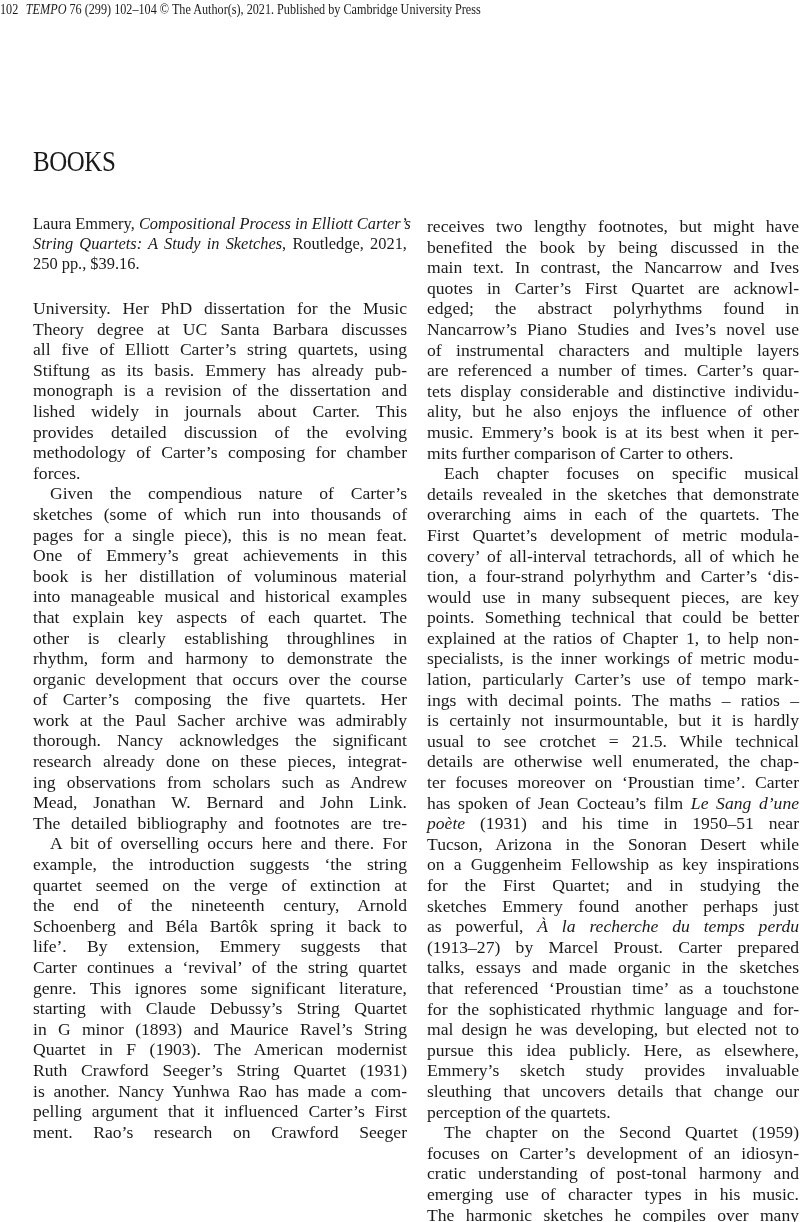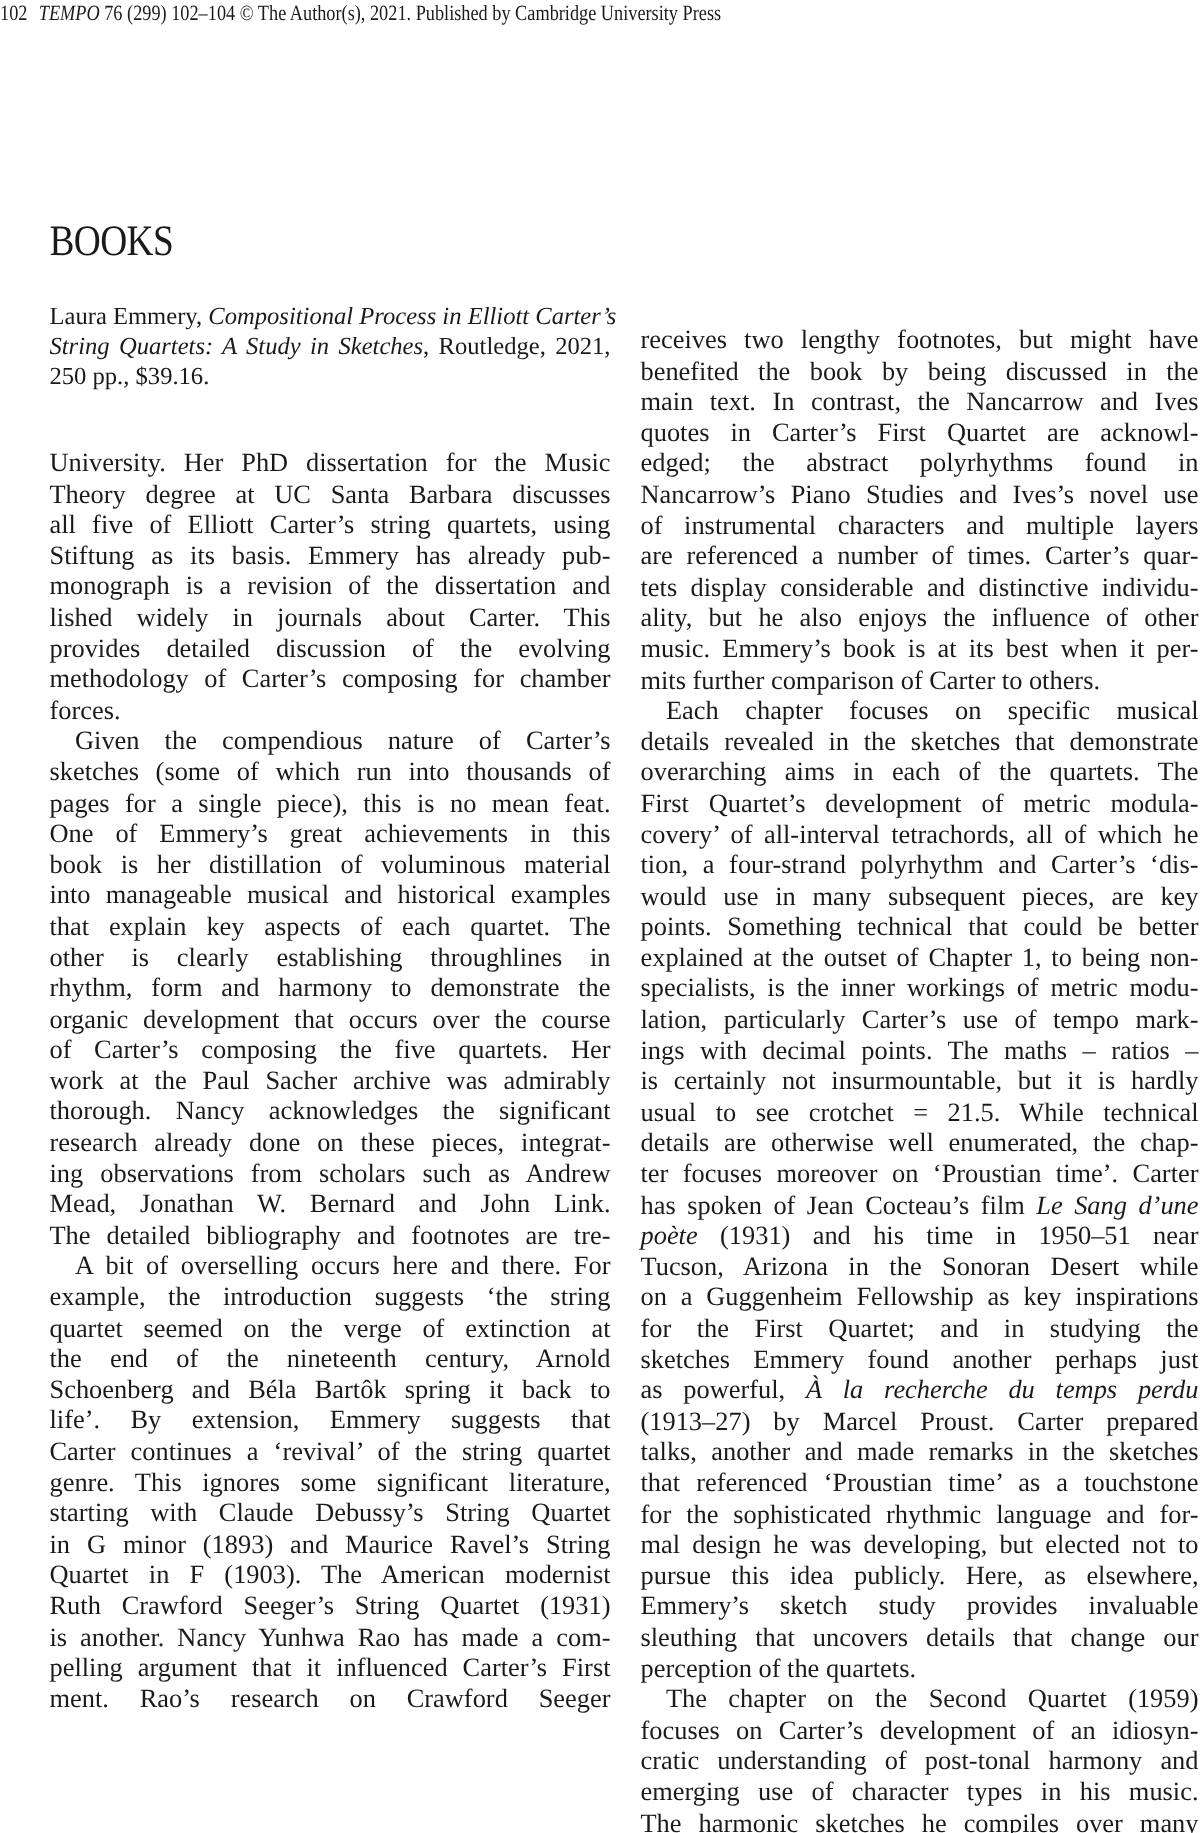--- a/index.html
+++ b/index.html
@@ -23,21 +23,21 @@
   .col { position: absolute; font-size: 17.6px; }
   .col.left { left: 33px; width: 374px; }
   .col.right { left: 427px; width: 372px; top: 216px; }
   .line {
     display: block; height: 20.6px; line-height: 20.6px;
     text-align: justify; text-align-last: justify; white-space: nowrap;
     overflow: visible;
   }
   .line.last { text-align-last: left; }
   .line.indent { padding-left: 17px; }
-  .citation { position: absolute; left: 33px; top: 201px; width: 374px; font-size: 16.4px; }
+  .citation { position: absolute; left: 33px; top: 214px; width: 374px; font-size: 16.4px; }
   .citation .line { height: 20px; line-height: 20px; }
   .body-left { position: absolute; left: 0; top: 84px; width: 374px; }
   i { font-style: italic; }
 </style>
 </head>
 <body>
 
 <div class="running-head">
   <span class="pg">102</span><i>TEMPO</i> <span>76 (299) 102–104 © The Author(s), 2021. Published by Cambridge University Press</span>
 </div>
@@ -110,37 +110,37 @@
     <span class="line"><span>music. Emmery’s book is at its best when it per-</span></span>
     <span class="line last"><span>mits further comparison of Carter to others.</span></span>
     <span class="line indent"><span>Each chapter focuses on specific musical</span></span>
     <span class="line"><span>details revealed in the sketches that demonstrate</span></span>
     <span class="line"><span>overarching aims in each of the quartets. The</span></span>
     <span class="line"><span>First Quartet’s development of metric modula-</span></span>
     <span class="line"><span>covery’ of all-interval tetrachords, all of which he</span></span>
     <span class="line"><span>tion, a four-strand polyrhythm and Carter’s ‘dis-</span></span>
     <span class="line"><span>would use in many subsequent pieces, are key</span></span>
     <span class="line"><span>points. Something technical that could be better</span></span>
-    <span class="line"><span>explained at the outset of Chapter 1, to being non-</span></span>
+    <span class="line"><span>explained at the ratios of Chapter 1, to help non-</span></span>
     <span class="line"><span>specialists, is the inner workings of metric modu-</span></span>
     <span class="line"><span>lation, particularly Carter’s use of tempo mark-</span></span>
     <span class="line"><span>ings with decimal points. The maths – ratios –</span></span>
     <span class="line"><span>is certainly not insurmountable, but it is hardly</span></span>
     <span class="line"><span>usual to see crotchet = 21.5. While technical</span></span>
     <span class="line"><span>details are otherwise well enumerated, the chap-</span></span>
     <span class="line"><span>ter focuses moreover on ‘Proustian time’. Carter</span></span>
     <span class="line"><span>has spoken of Jean Cocteau’s film </span><i>Le Sang d’une</i></span>
     <span class="line"><i>poète</i><span> (1931) and his time in 1950–51 near</span></span>
     <span class="line"><span>Tucson, Arizona in the Sonoran Desert while</span></span>
     <span class="line"><span>on a Guggenheim Fellowship as key inspirations</span></span>
     <span class="line"><span>for the First Quartet; and in studying the</span></span>
     <span class="line"><span>sketches Emmery found another perhaps just</span></span>
     <span class="line"><span>as powerful, </span><i>À la recherche du temps perdu</i></span>
     <span class="line"><span>(1913–27) by Marcel Proust. Carter prepared</span></span>
-    <span class="line"><span>talks, another and made remarks in the sketches</span></span>
+    <span class="line"><span>talks, essays and made organic in the sketches</span></span>
     <span class="line"><span>that referenced ‘Proustian time’ as a touchstone</span></span>
     <span class="line"><span>for the sophisticated rhythmic language and for-</span></span>
     <span class="line"><span>mal design he was developing, but elected not to</span></span>
     <span class="line"><span>pursue this idea publicly. Here, as elsewhere,</span></span>
     <span class="line"><span>Emmery’s sketch study provides invaluable</span></span>
     <span class="line"><span>sleuthing that uncovers details that change our</span></span>
     <span class="line last"><span>perception of the quartets.</span></span>
     <span class="line indent"><span>The chapter on the Second Quartet (1959)</span></span>
     <span class="line"><span>focuses on Carter’s development of an idiosyn-</span></span>
     <span class="line"><span>cratic understanding of post-tonal harmony and</span></span>

